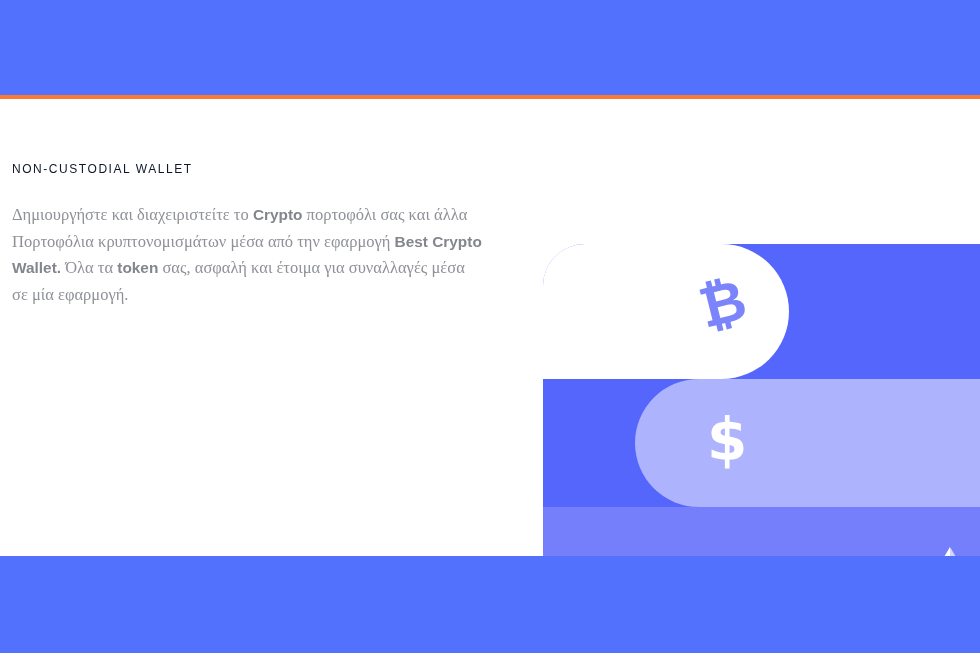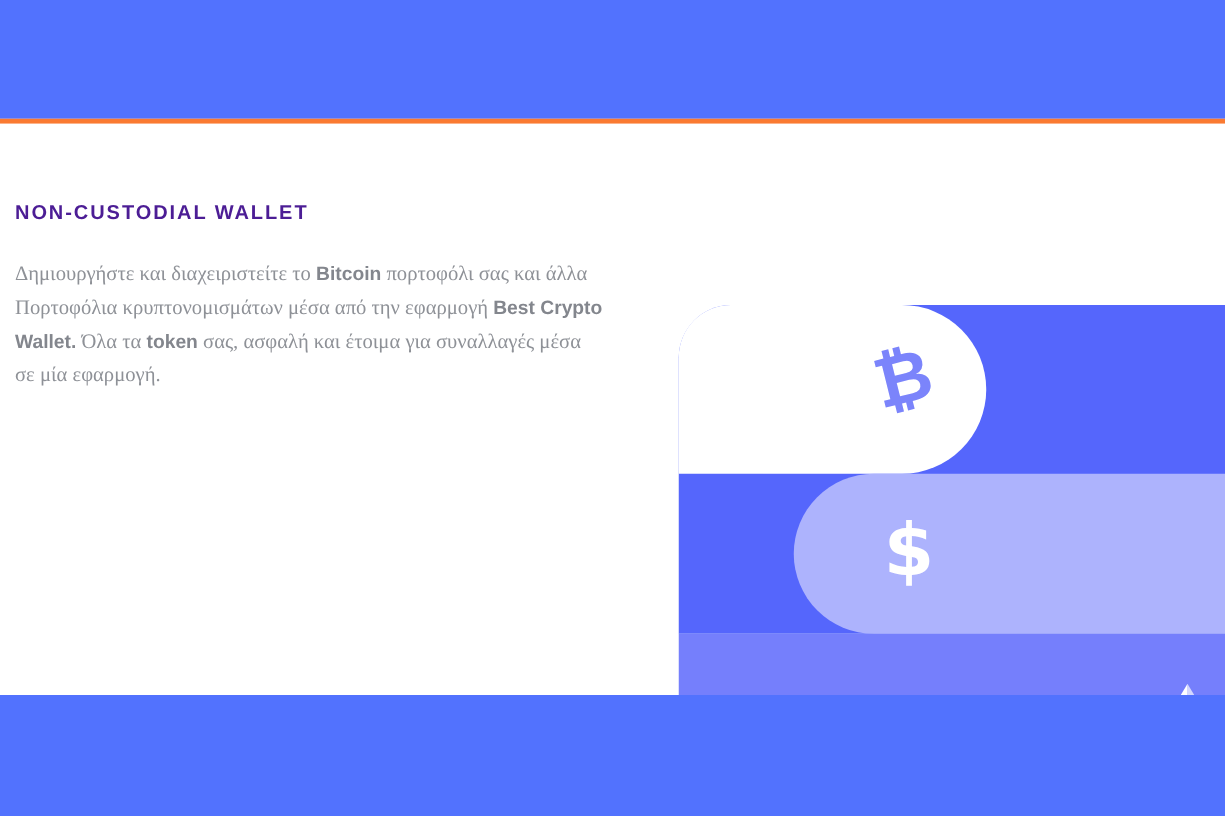--- a/index.html
+++ b/index.html
@@ -60,24 +60,24 @@
 
   
   .copy {
     position: absolute;
     left: 12px;
     top: 64px;
     width: 500px;
   }
 
   .eyebrow {
-    font-size: 16px;
-    font-weight: bold;
+    font-size: 12px;
+    font-weight: normal;
     letter-spacing: 1.55px;
-    color: #4c1d95;
+    color: #0f172a;
     margin: 0 0 18px 0;
     line-height: 1;
     text-transform: uppercase;
     white-space: nowrap;
   }
 
   .headline {
     margin: 0;
     color: #262b33;
     font-size: 44px;
@@ -193,21 +193,21 @@
 
   <div class="hero">
 
     <div class="copy">
 
       <p class="eyebrow">NON-CUSTODIAL WALLET</p>
 
       <h1 class="headline">
       </h1>
 
-      <p class="lede"><span>Δημιουργήστε και διαχειριστείτε το </span><b>Bitcoin</b><span> πορτοφόλι σας και άλλα Πορτοφόλια κρυπτονομισμάτων μέσα από την εφαρμογή </span><b>Best Crypto Wallet.</b><span> Όλα τα </span><b>token</b><span> σας, ασφαλή και έτοιμα για συναλλαγές μέσα σε μία εφαρμογή.</span></p>
+      <p class="lede"><span>Δημιουργήστε και διαχειριστείτε το </span><b>Crypto</b><span> πορτοφόλι σας και άλλα Πορτοφόλια κρυπτονομισμάτων μέσα από την εφαρμογή </span><b>Best Crypto Wallet.</b><span> Όλα τα </span><b>token</b><span> σας, ασφαλή και έτοιμα για συναλλαγές μέσα σε μία εφαρμογή.</span></p>
 
     </div>
 
     <div class="graphic">
 
       <div class="plate-indigo"></div>
 
       <div class="bar-periwinkle"></div>
 
       <div class="bar-white"></div>

